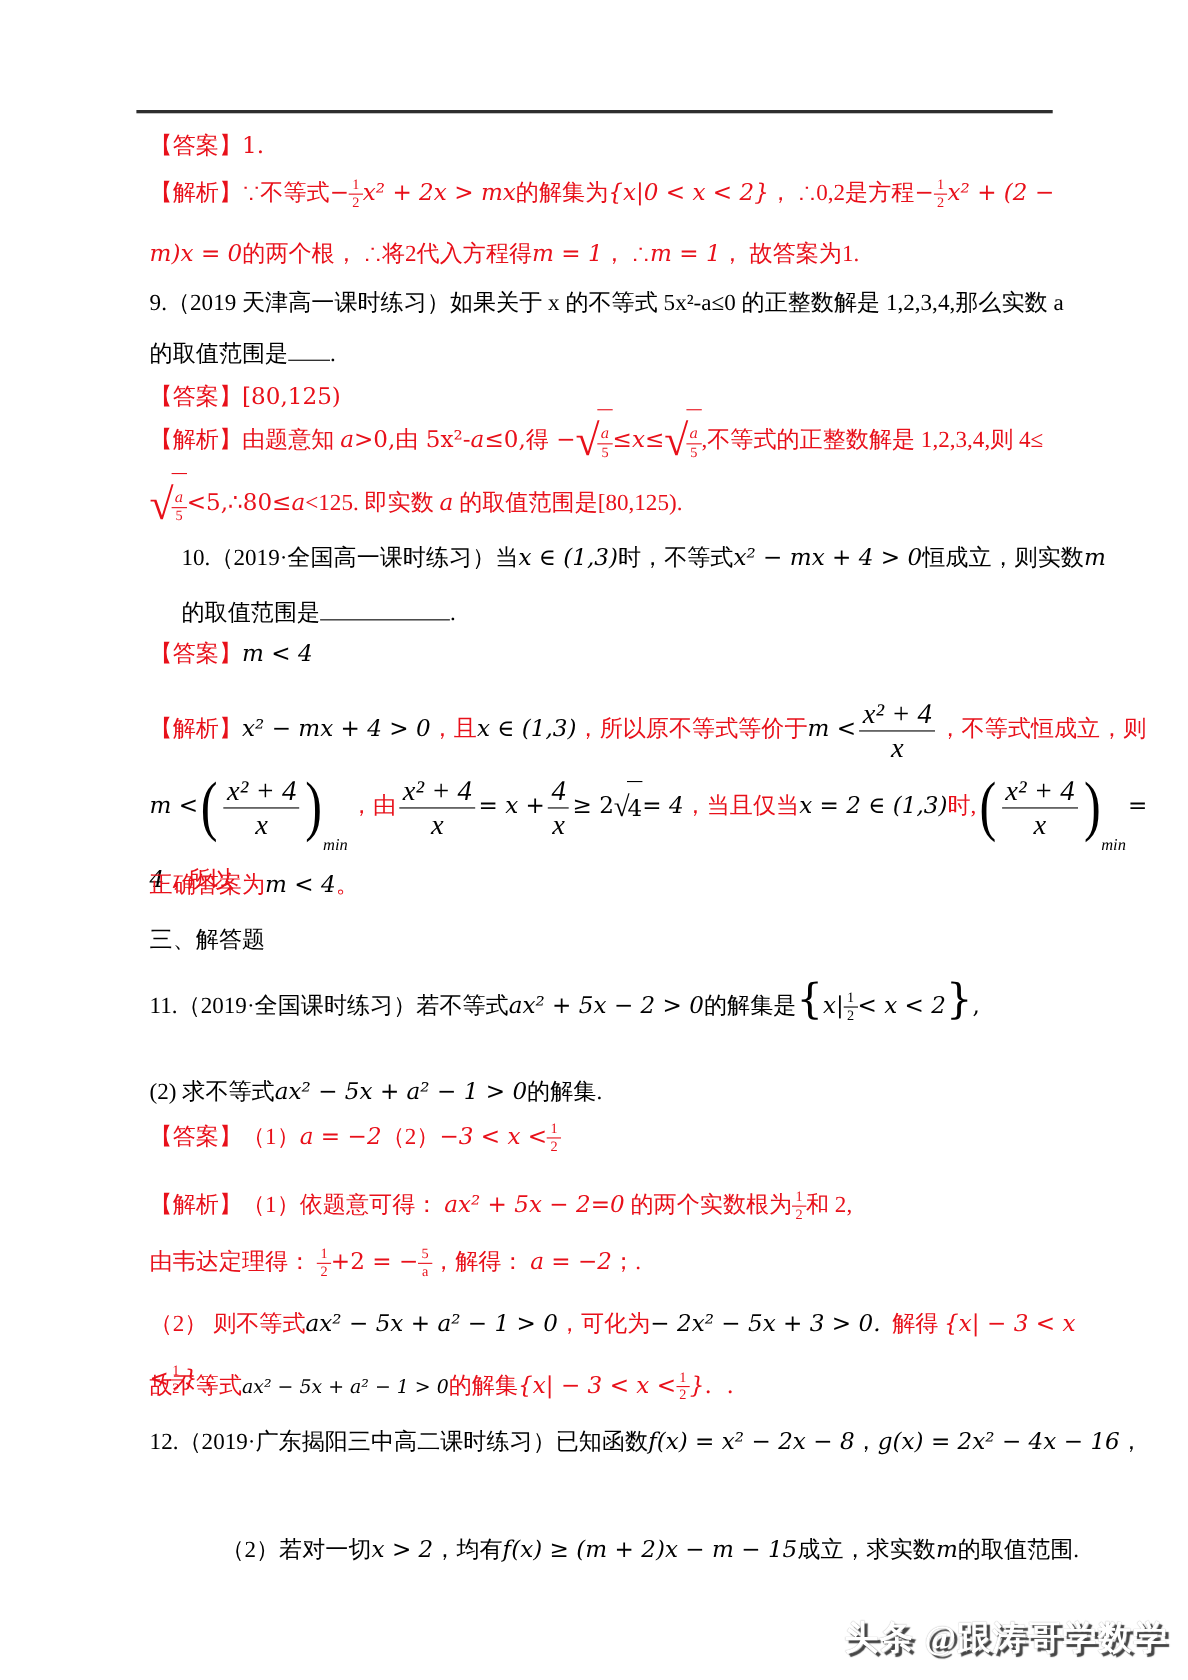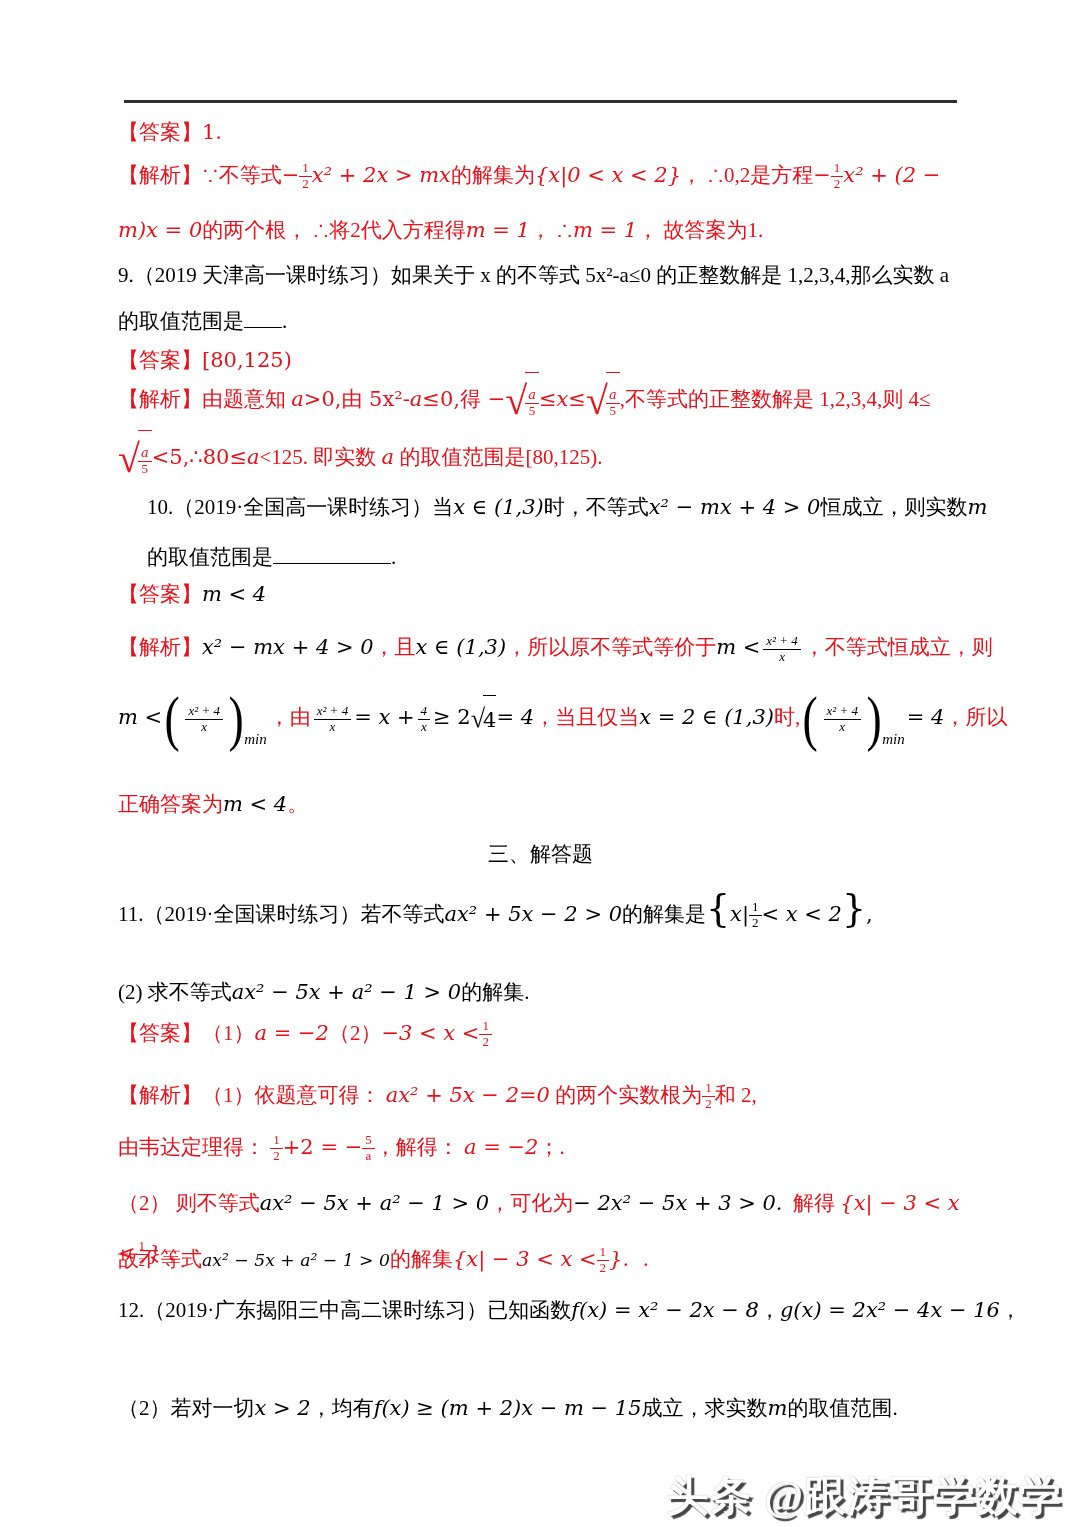--- a/index.html
+++ b/index.html
@@ -3,63 +3,63 @@
 <meta charset="utf-8">
 <style>
   :root{
     --red:#e8101a;
     --blk:#000000;
   }
   html,body{margin:0;padding:0;background:#ffffff;}
   .page{position:relative;width:1080px;height:1527px;background:#ffffff;overflow:hidden;
         font-family:"Liberation Serif","DejaVu Serif",serif;}
   .rule{position:absolute;left:124px;top:100px;width:833px;height:3px;background:#2e2e2e;}
-  .para{position:absolute;left:118px;width:845px;font-size:21px;line-height:2.15;color:#000;}
+  .para{position:absolute;left:136px;width:845px;font-size:21px;line-height:2.15;color:#000;}
   .nowrap{white-space:nowrap;width:940px;}
   .seg{white-space:pre-wrap;}
   .red{color:var(--red);}
   .blk{color:var(--blk);}
   .cn{font-family:"Liberation Serif","DejaVu Serif",serif;font-style:normal;}
   .mi{font-family:"DejaVu Serif","Liberation Serif",serif;font-style:italic;}
   .mu{font-family:"DejaVu Serif","Liberation Serif",serif;font-style:normal;}
   .vfrac{display:inline-block;vertical-align:middle;text-align:center;line-height:1;}
   .vfrac .num{display:block;border-bottom:1.6px solid currentColor;line-height:1.15;padding:0 3px;}
   .vfrac .den{display:block;line-height:1.15;padding:0 3px;}
   .vfrac.small{font-size:13px;font-style:normal;position:relative;top:-1px;}
-  .vfrac.bigf{font-size:13px;font-style:italic;margin:12px 3px;}
+  .vfrac.bigf{font-size:26px;font-style:italic;margin:12px 3px;}
   .sqrtw{display:inline-flex;align-items:center;vertical-align:middle;}
   .radsign{font-size:1.9em;line-height:1;font-style:normal;margin-right:-2px;}
   .sqrtw .radbody{border-top:1.6px solid currentColor;display:inline-block;padding-top:2px;}
   .parwrap{display:inline-flex;align-items:center;vertical-align:middle;}
   .bigparen{font-size:2.9em;font-weight:400;line-height:0.9;font-style:normal;transform:scaleX(.75);}
   .subm{font-size:15px;font-style:italic;align-self:flex-end;position:relative;bottom:-8px;left:-2px;}
   .blank{display:inline-block;border-bottom:1.6px solid #000;height:1.0em;vertical-align:baseline;}
   .p1{top:110px;}
   .p2{top:148px;line-height:2.6;}
   .p3{top:252px;line-height:2.2;}
   .p4{top:338px;}
   .p5{top:372px;line-height:2.6;}
   .p6{top:482px;line-height:2.4;margin-left:29px;}
   .p7{top:572px;}
   .p8{top:622px;}
   .p9{top:692px;}
   .p10{top:782px;}
-  .p11{top:832px;text-align:center;}
+  .p11{top:832px;}
   .p12{top:868px;}
   .p13{top:926px;}
   .p14{top:970px;}
   .p15{top:1008px;line-height:2.4;}
   .p16{top:1070px;line-height:2.4;}
   .p17{top:1122px;line-height:2.4;}
   .p18{top:1178px;line-height:2.4;}
   .p19{top:1234px;line-height:2.4;}
   .p20{top:1288px;}
   .p21{top:1342px;}
-  .p22{top:1386px;}
-  .footer{position:absolute;top:1468px;right:18px;font-size:42px;font-weight:bold;
+  .p22{top:1386px;text-align:right;}
+  .footer{position:absolute;top:1468px;right:18px;font-size:31px;font-weight:bold;
           letter-spacing:1px;color:#ffffff;
           text-shadow:3px 3px 1px #454545, 0 0 1px #9a9a9a;}
 </style>
 </head>
 <body>
 
 <div class="page">
   <div class="rule"></div>
 
   <div class="para p1"><span class="seg red cn">【答案】</span><span class="seg red mu">1.</span></div>

